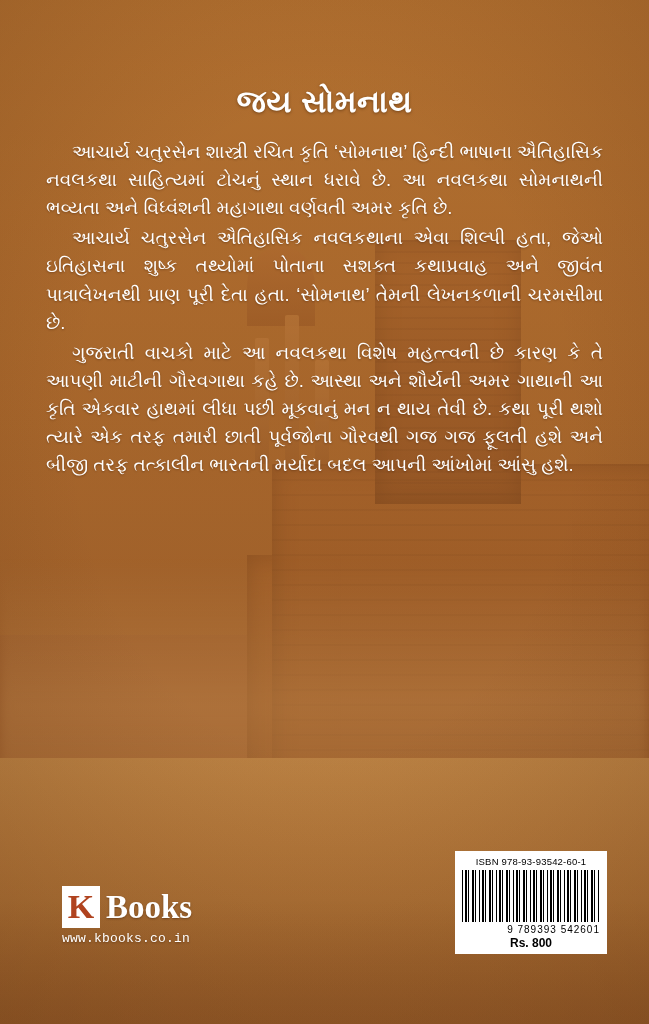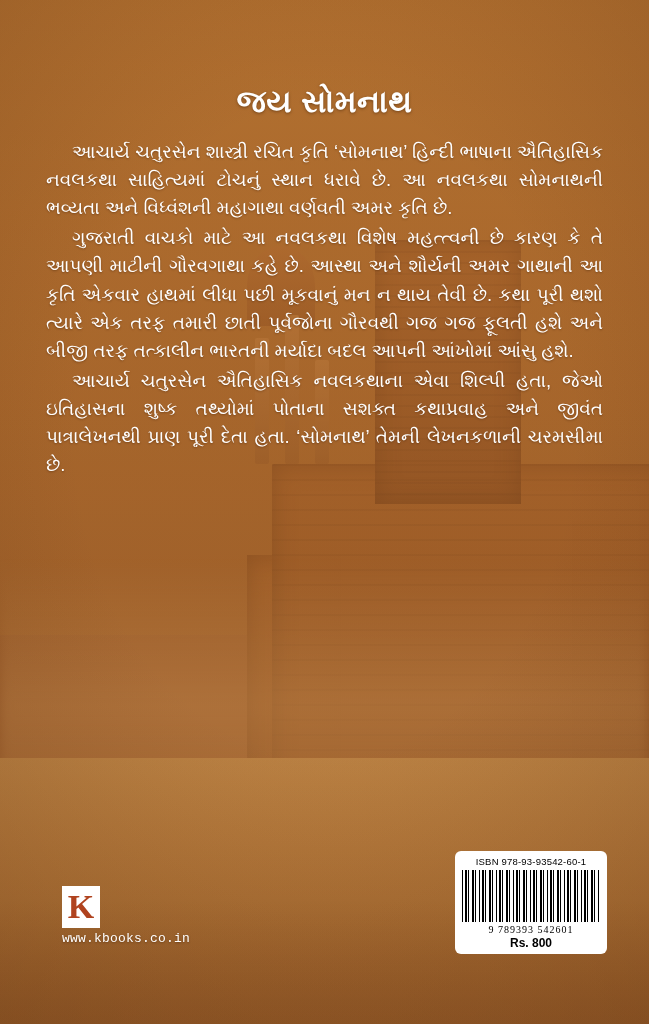--- a/index.html
+++ b/index.html
@@ -185,21 +185,20 @@
   
   .barcode-box {
     position: absolute;
     right: 42px;
     bottom: 70px;
     width: 152px;
     background: #ffffff;
     padding: 5px 7px 4px 7px;
     box-sizing: border-box;
     text-align: center;
-    border-radius: 6px;
   }
   .isbn-text {
     font-size: 9.5px;
     color: #000000;
     letter-spacing: 0.2px;
     margin-bottom: 3px;
     font-family: "Liberation Sans", sans-serif;
   }
   .bars {
     height: 52px;
@@ -210,21 +209,22 @@
         #000 3px, #000 5px, #fff 5px, #fff 6px,
         #000 6px, #000 7px, #fff 7px, #fff 10px,
         #000 10px, #000 12px, #fff 12px, #fff 13px,
         #000 13px, #000 14px, #fff 14px, #fff 17px);
   }
   .isbn-digits {
     font-size: 10px;
     color: #000;
     letter-spacing: 1px;
     margin-top: 2px;
-    font-family: Liberation Serif, serif;
+    font-family: Liberation Sans, sans-serif;
+    text-align: right;
   }
   .price {
     font-size: 12px;
     font-weight: bold;
     color: #000;
     margin-top: 1px;
     font-family: "Liberation Sans", sans-serif;
   }
 </style>
 </head>
@@ -252,28 +252,29 @@
   <div class="bg-haze"></div>
   <div class="bg-ground"></div>
   <div class="bg-ground-shade"></div>
   <div class="overlay-warm"></div>
   <div class="vignette"></div>
 
   <div class="content">
     <h1 class="book-title">જય સોમનાથ</h1>
     <div class="blurb">
       <p>આચાર્ય ચતુરસેન શાસ્ત્રી રચિત કૃતિ ‘સોમનાથ’ હિન્દી ભાષાના ઐતિહાસિક નવલકથા સાહિત્યમાં ટોચનું સ્થાન ધરાવે છે. આ નવલકથા સોમનાથની ભવ્યતા અને વિધ્વંશની મહાગાથા વર્ણવતી અમર કૃતિ છે.</p>
+      <p>આચાર્ય ચતુરસેન ઐતિહાસિક નવલકથાના એવા શિલ્પી હતા, જેઓ ઇતિહાસના શુષ્ક તથ્યોમાં પોતાના સશક્ત કથાપ્રવાહ અને જીવંત પાત્રાલેખનથી પ્રાણ પૂરી દેતા હતા. ‘સોમનાથ’ તેમની લેખનકળાની ચરમસીમા છે.</p>
       <p>ગુજરાતી વાચકો માટે આ નવલકથા વિશેષ મહત્ત્વની છે કારણ કે તે આપણી માટીની ગૌરવગાથા કહે છે. આસ્થા અને શૌર્યની અમર ગાથાની આ કૃતિ એકવાર હાથમાં લીધા પછી મૂકવાનું મન ન થાય તેવી છે. કથા પૂરી થશો ત્યારે એક તરફ તમારી છાતી પૂર્વજોના ગૌરવથી ગજ ગજ ફૂલતી હશે અને બીજી તરફ તત્કાલીન ભારતની મર્યાદા બદલ આપની આંખોમાં આંસુ હશે.</p>
-      <p>આચાર્ય ચતુરસેન ઐતિહાસિક નવલકથાના એવા શિલ્પી હતા, જેઓ ઇતિહાસના શુષ્ક તથ્યોમાં પોતાના સશક્ત કથાપ્રવાહ અને જીવંત પાત્રાલેખનથી પ્રાણ પૂરી દેતા હતા. ‘સોમનાથ’ તેમની લેખનકળાની ચરમસીમા છે.</p>
     </div>
   </div>
 
   <div class="publisher">
     <div class="pub-row">
       <span class="pub-k">K</span>
+      <span class="pub-books">Books</span>
     </div>
     <div class="pub-url">www.kbooks.co.in</div>
   </div>
 
   <div class="barcode-box">
     <div class="isbn-text">ISBN 978-93-93542-60-1</div>
     <div class="bars"></div>
     <div class="isbn-digits">9 789393 542601</div>
     <div class="price">Rs. 800</div>
   </div>

